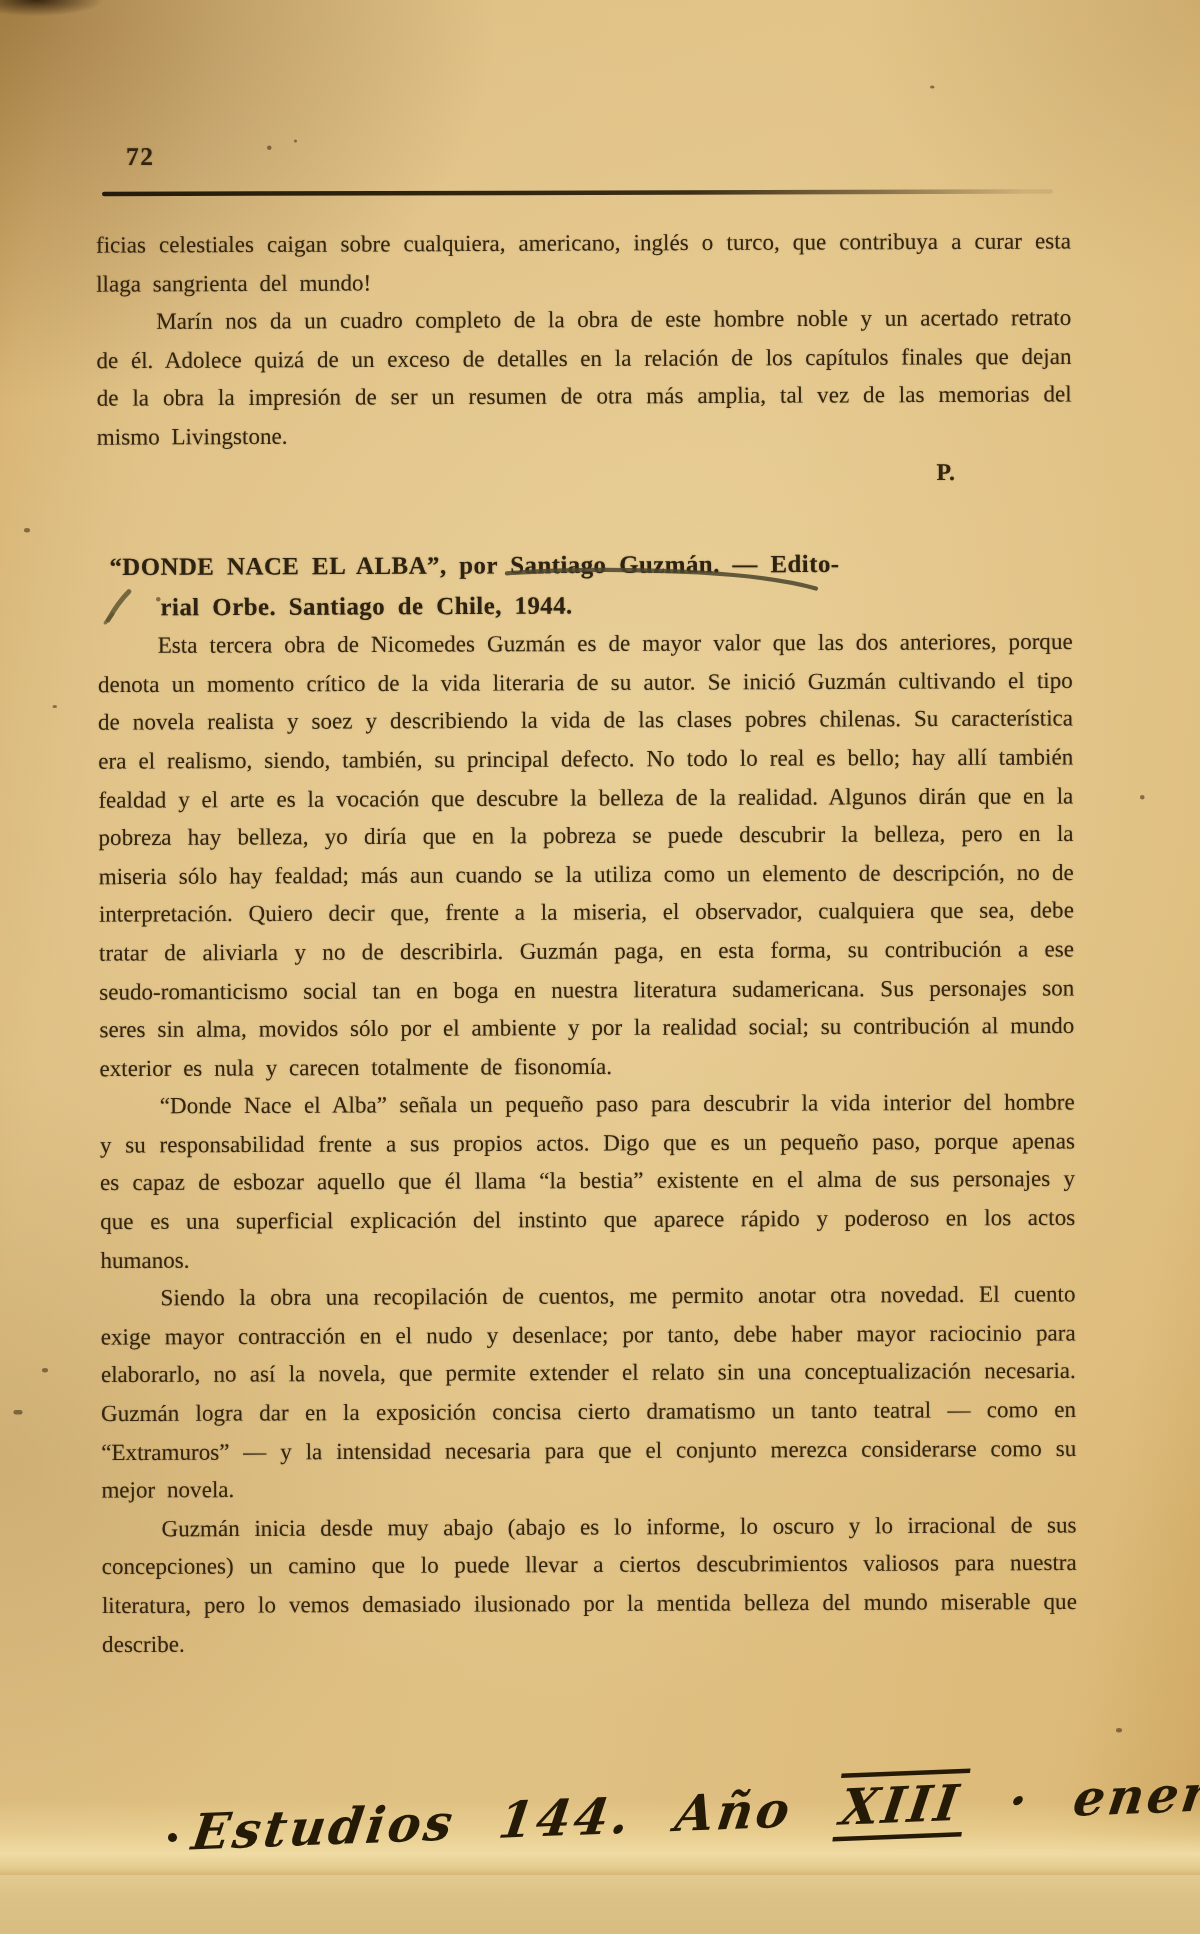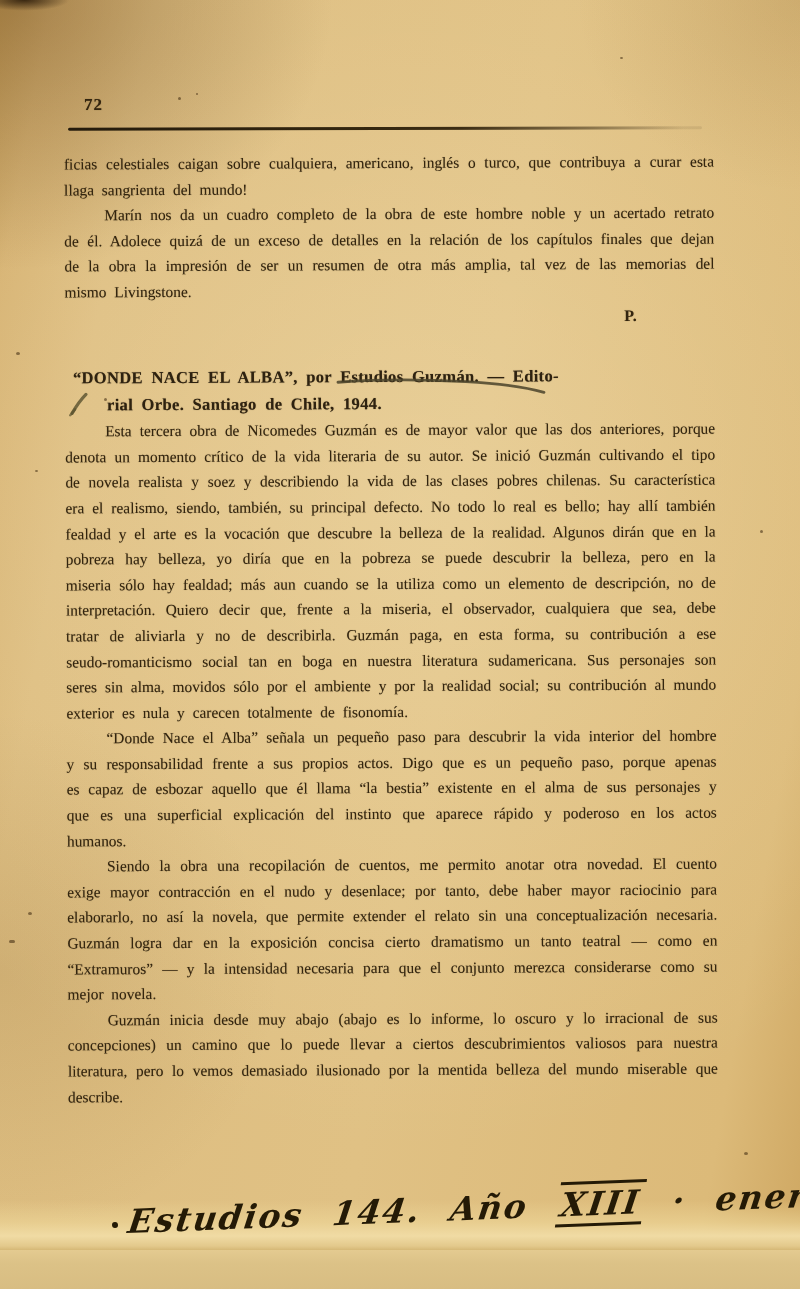--- a/index.html
+++ b/index.html
@@ -107,21 +107,21 @@
 
     <p class="no-indent">ficias celestiales caigan sobre cualquiera, americano, inglés o turco, que contribuya a curar esta llaga sangrienta del mundo!</p>
     <p>Marín nos da un cuadro completo de la obra de este hombre noble y un acertado retrato de él. Adolece quizá de un exceso de detalles en la relación de los capítulos finales que dejan de la obra la impresión de ser un resumen de otra más amplia, tal vez de las memorias del mismo Livingstone.</p>
     <p class="sig">P.</p>
 
     <div class="review-head">
       <svg class="pen-mark" viewBox="0 0 20 24">
         <path d="M3 21 C 7 14, 12 7, 17 2" stroke="#59512e" stroke-width="3.2" fill="none" stroke-linecap="round" opacity=".8"></path>
         <path d="M1 23 L6 17" stroke="#59512e" stroke-width="2.4" fill="none" stroke-linecap="round" opacity=".7"></path>
       </svg>
-      <span class="l1"><span>“DONDE NACE EL ALBA”, por </span><span class="author-wrap"><span>Estudios Guzmán.</span><svg class="author-underline" viewBox="0 0 222 20">
+      <span class="l1"><span>“DONDE NACE EL ALBA”, por </span><span class="author-wrap"><span>Santiago Guzmán.</span><svg class="author-underline" viewBox="0 0 222 20">
               <path d="M2 6 Q 60 2 130 6 Q 180 9 208 17" stroke="#4a432a" stroke-width="2.8" fill="none" stroke-linecap="round" opacity=".85"></path>
             </svg></span><span> — Edito-</span></span>
       <span class="l2">rial Orbe.  Santiago de Chile, 1944.</span>
     </div>
 
     <p class="first-body">Esta tercera obra de Nicomedes Guzmán es de mayor valor que las dos anteriores, porque denota un momento crítico de la vida literaria de su autor. Se inició Guzmán cultivando el tipo de novela realista y soez y describiendo la vida de las clases pobres chilenas. Su característica era el realismo, siendo, también, su principal defecto. No todo lo real es bello; hay allí también fealdad y el arte es la vocación que descubre la belleza de la realidad. Algunos dirán que en la pobreza hay belleza, yo diría que en la pobreza se puede descubrir la belleza, pero en la miseria sólo hay fealdad; más aun cuando se la utiliza como un elemento de descripción, no de interpretación. Quiero decir que, frente a la miseria, el observador, cualquiera que sea, debe tratar de aliviarla y no de describirla. Guzmán paga, en esta forma, su contribución a ese seudo-romanticismo social tan en boga en nuestra literatura sudamericana. Sus personajes son seres sin alma, movidos sólo por el ambiente y por la realidad social; su contribución al mundo exterior es nula y carecen totalmente de fisonomía.</p>
     <p>“Donde Nace el Alba” señala un pequeño paso para descubrir la vida interior del hombre y su responsabilidad frente a sus propios actos. Digo que es un pequeño paso, porque apenas es capaz de esbozar aquello que él llama “la bestia” existente en el alma de sus personajes y que es una superficial explicación del instinto que aparece rápido y poderoso en los actos humanos.</p>
     <p>Siendo la obra una recopilación de cuentos, me permito anotar otra novedad. El cuento exige mayor contracción en el nudo y desenlace; por tanto, debe haber mayor raciocinio para elaborarlo, no así la novela, que permite extender el relato sin una conceptualización necesaria. Guzmán logra dar en la exposición concisa cierto dramatismo un tanto teatral — como en “Extramuros” — y la intensidad necesaria para que el conjunto merezca considerarse como su mejor novela.</p>
     <p>Guzmán inicia desde muy abajo (abajo es lo informe, lo oscuro y lo irracional de sus concepciones) un camino que lo puede llevar a ciertos descubrimientos valiosos para nuestra literatura, pero lo vemos demasiado ilusionado por la mentida belleza del mundo miserable que describe.</p>
   </div>

